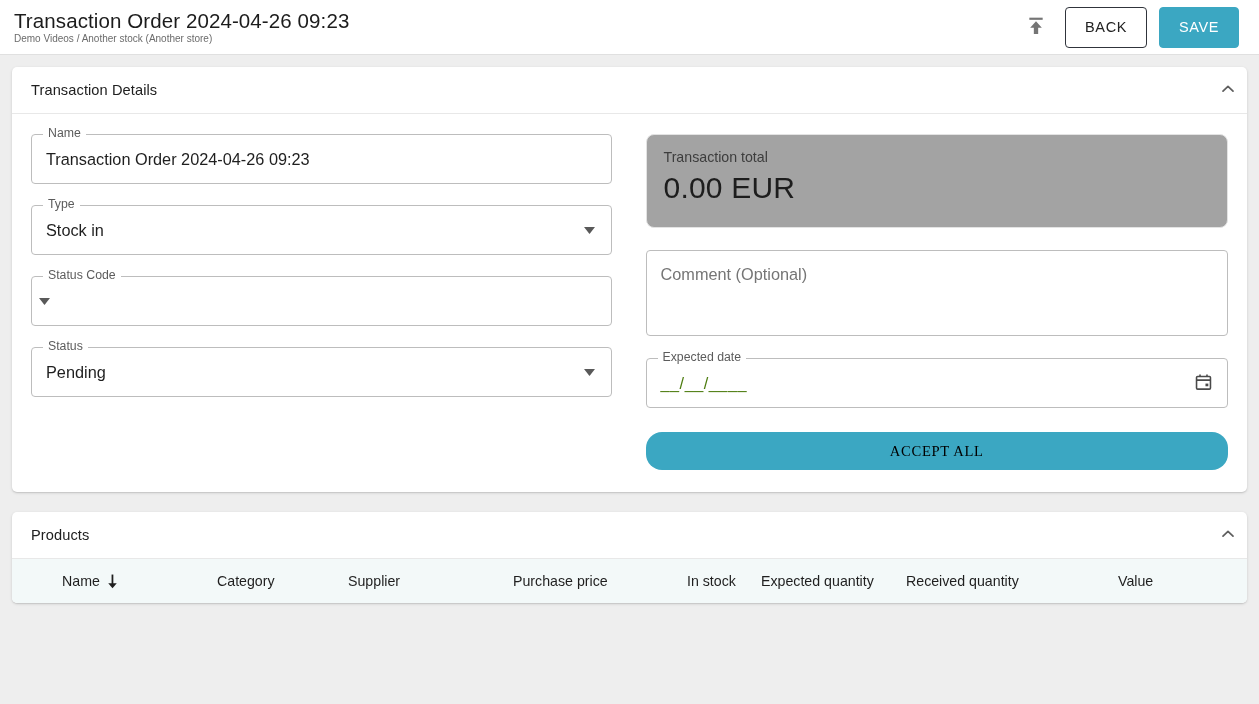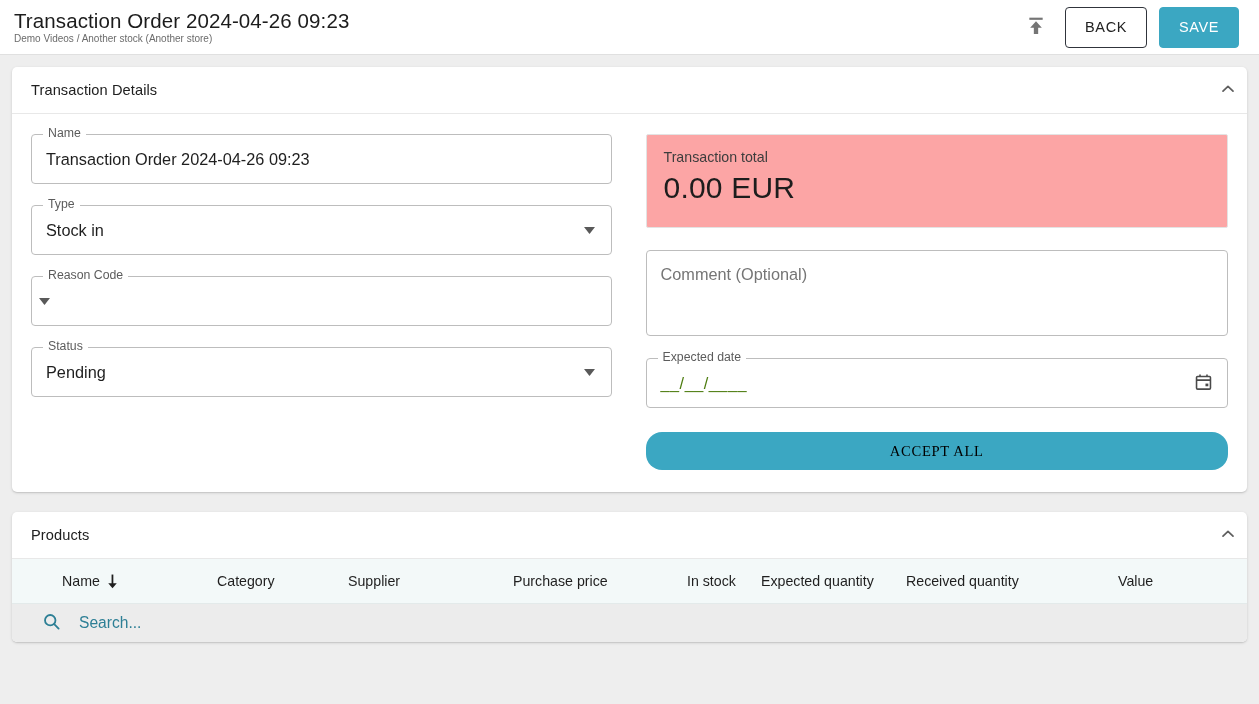--- a/index.html
+++ b/index.html
@@ -157,22 +157,22 @@
     width: 30px; height: 30px;
     margin-right: 9px;
     flex: 0 0 auto;
     display: flex; align-items: center; justify-content: center;
     background: none; border: none; cursor: pointer; padding: 0;
   }
 
   
   .total-panel {
     border: 1px solid #e3e3e3;
-    border-radius: 2px;
-    background: #fca5a5;
+    border-radius: 8px;
+    background: #a3a3a3;
     height: 94px;
     padding: 14px 17px 0 17px;
     margin-bottom: 22px;
   }
   .total-label {
     font-size: 14.2px;
     color: #3d3d3d;
     margin-bottom: 4px;
   }
   .total-value {
@@ -282,21 +282,21 @@
           <span class="field-label">Type</span>
           <span class="field-value">Stock in</span>
           <span class="select-arrow">
             <svg width="11" height="7" viewBox="0 0 11 7" fill="#595959">
                 <polygon points="0,0 11,0 5.5,7"></polygon>
               </svg>
           </span>
         </div>
 
         <div class="field">
-          <span class="field-label">Reason Code</span>
+          <span class="field-label">Status Code</span>
           <span class="select-arrow">
             <svg width="11" height="7" viewBox="0 0 11 7" fill="#595959">
                 <polygon points="0,0 11,0 5.5,7"></polygon>
               </svg>
           </span>
         </div>
 
         <div class="field">
           <span class="field-label">Status</span>
           <span class="field-value">Pending</span>
@@ -384,24 +384,15 @@
           <span>Expected quantity</span>
         </div>
         <div class="th" style="position: absolute; left: 894px; top: 50%; transform: translateY(-50%);">
           <span>Received quantity</span>
         </div>
         <div class="th" style="position: absolute; left: 1106px; top: 50%; transform: translateY(-50%);">
           <span>Value</span>
         </div>
       </div>
 
-    <div class="search-row">
-      <span>
-        <svg width="19" height="19" viewBox="0 0 24 24" fill="none" stroke="#2d7f95" stroke-width="2.3" stroke-linecap="round">
-          <circle cx="10.4" cy="10.4" r="6.6"></circle>
-          <line x1="15.4" y1="15.4" x2="21" y2="21"></line>
-        </svg>
-      </span>
-      <input class="search-input" type="text" placeholder="Search..." style="">
-    </div>
   </div>
 
 </div>
 
 </body></html>

